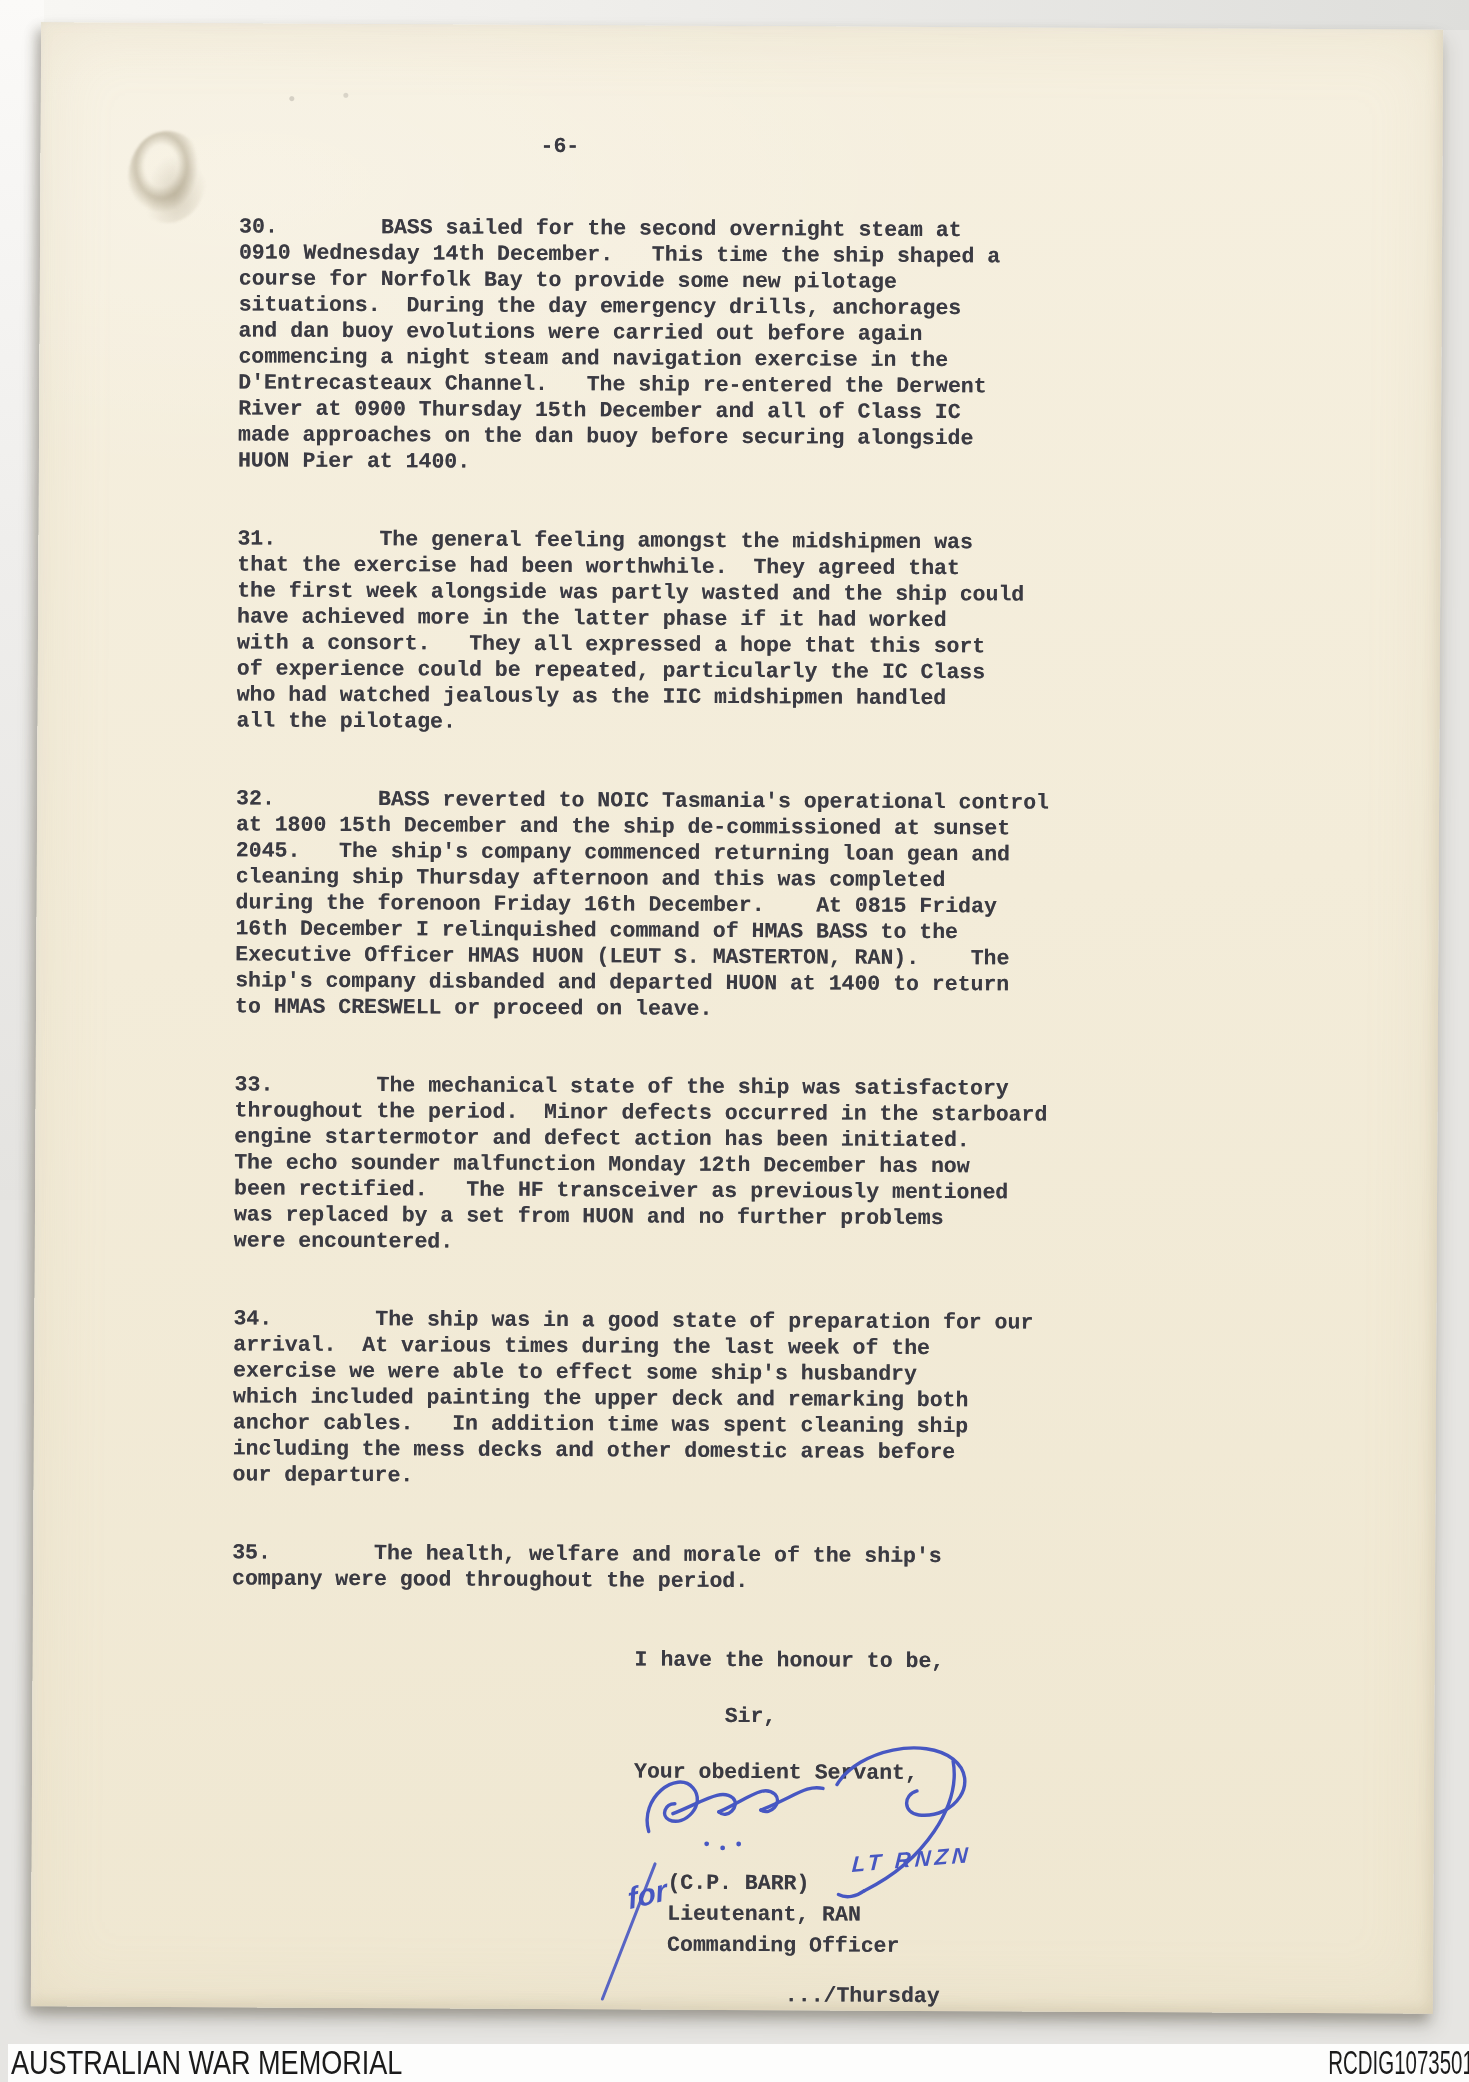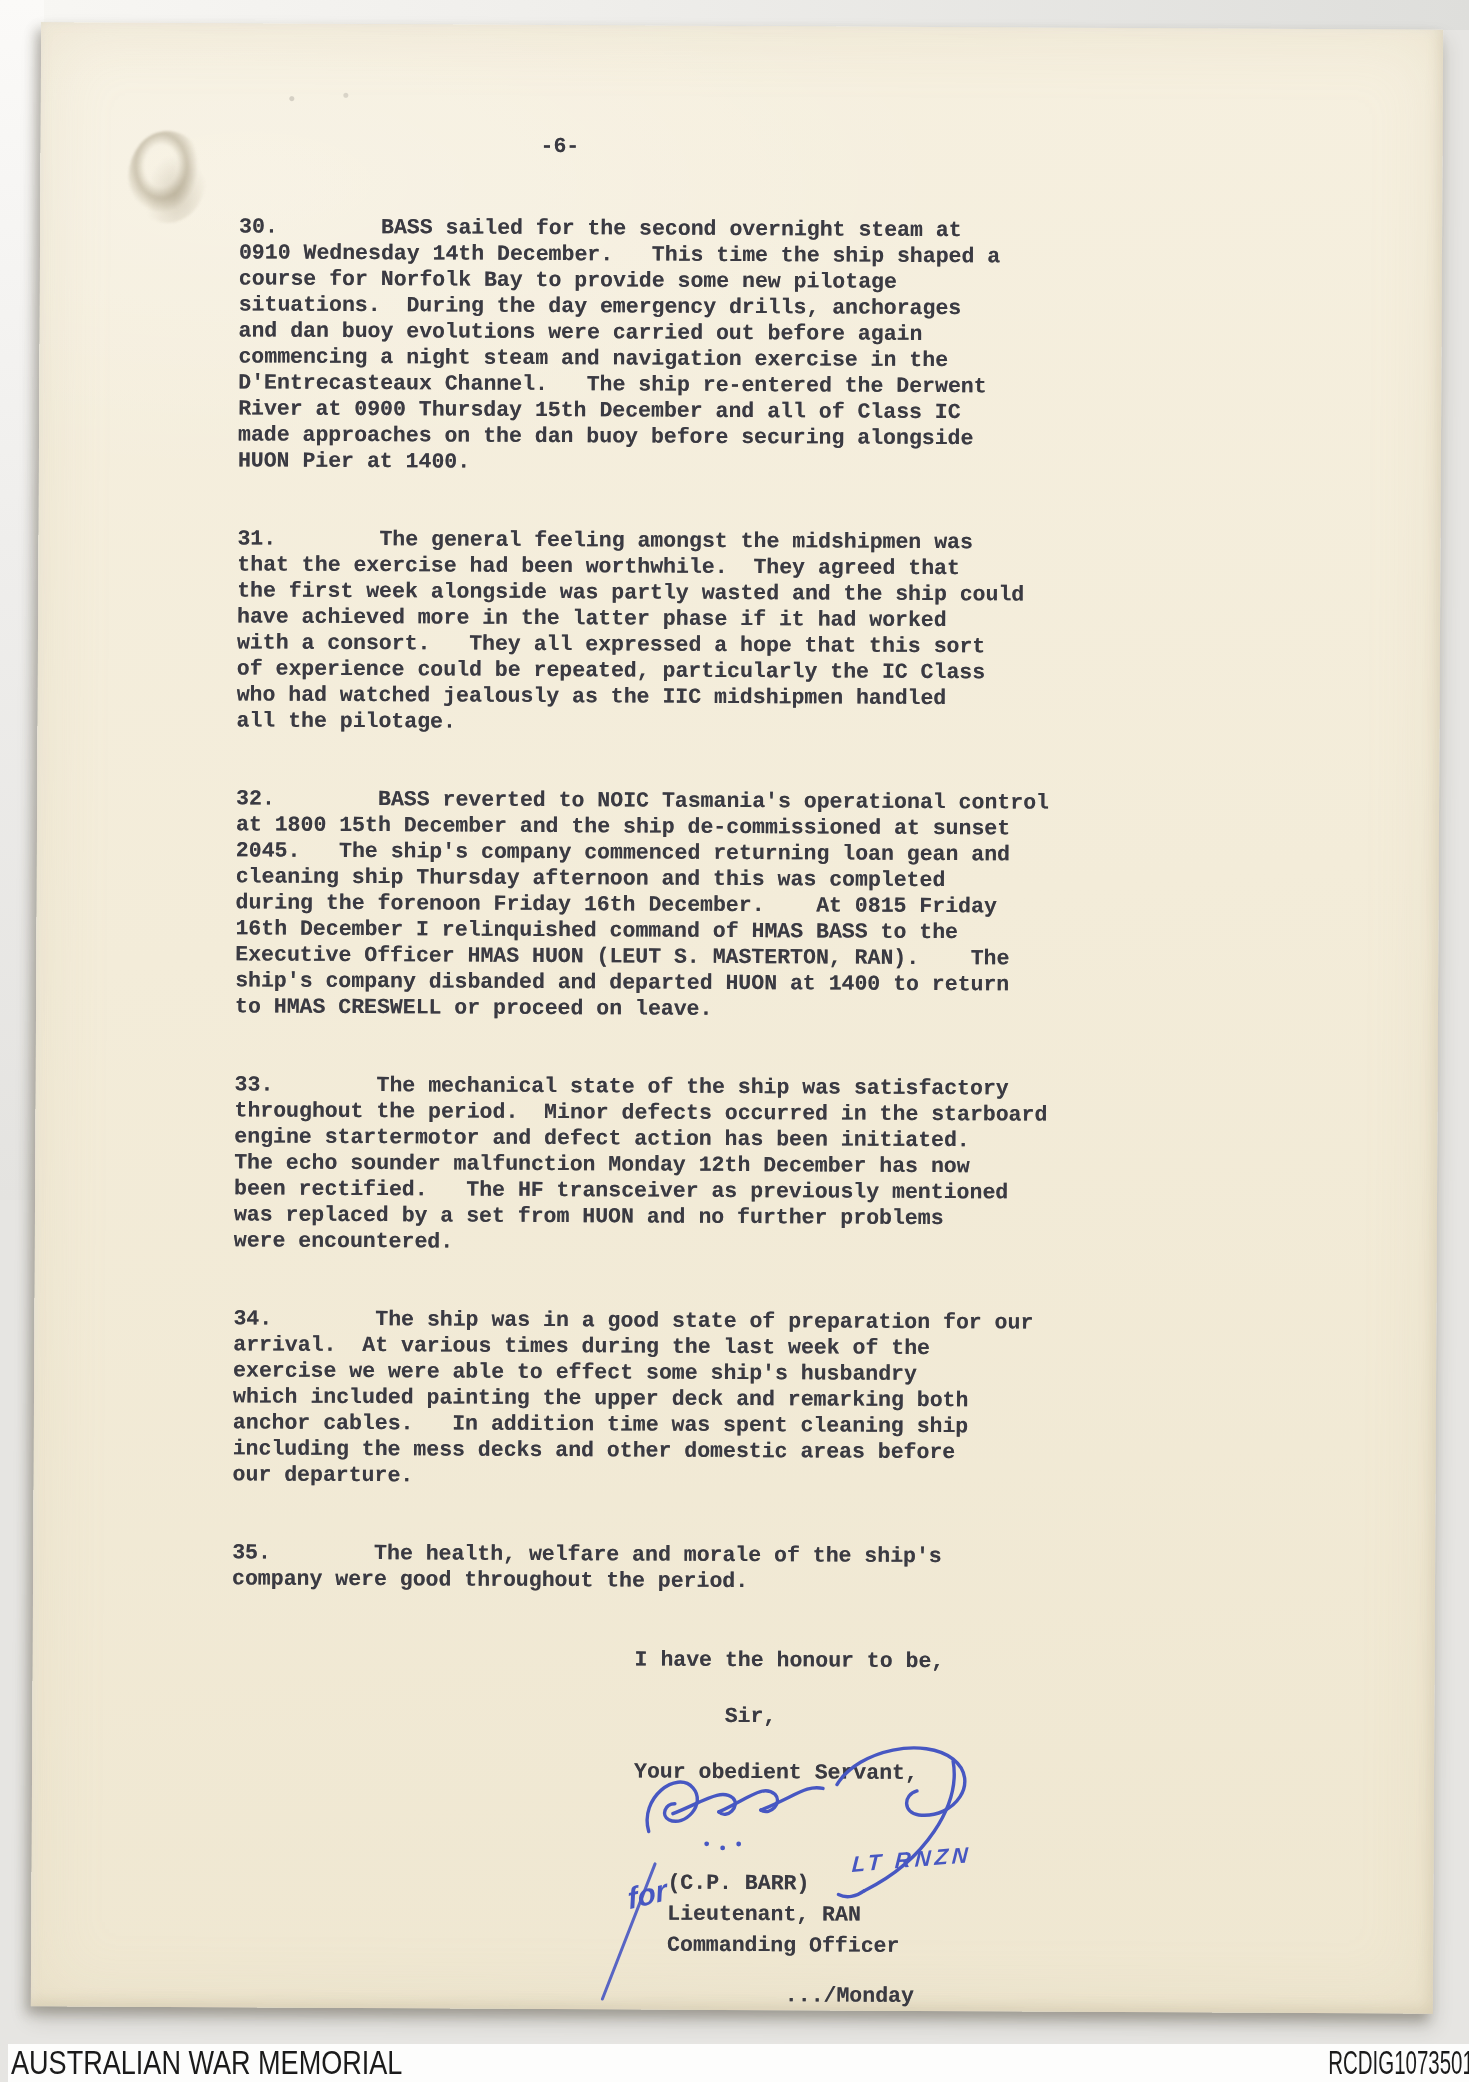--- a/index.html
+++ b/index.html
@@ -189,19 +189,19 @@
   </svg>
 
   <div class="hand hand-rank">LT RNZN</div>
   <div class="for-stroke"></div>
   <div class="hand hand-for">for</div>
 
   <div class="typed sig-block">(C.P. BARR)
 Lieutenant, RAN
 Commanding Officer</div>
 
-  <div class="typed annex">.../Monday</div>
+  <div class="typed annex">.../Thursday</div>
 </div>
 
 <div class="footer">
   <span class="footer-left">AUSTRALIAN WAR MEMORIAL</span>
   <span class="footer-right">RCDIG1073501</span>
 </div>
 
 </body></html>

